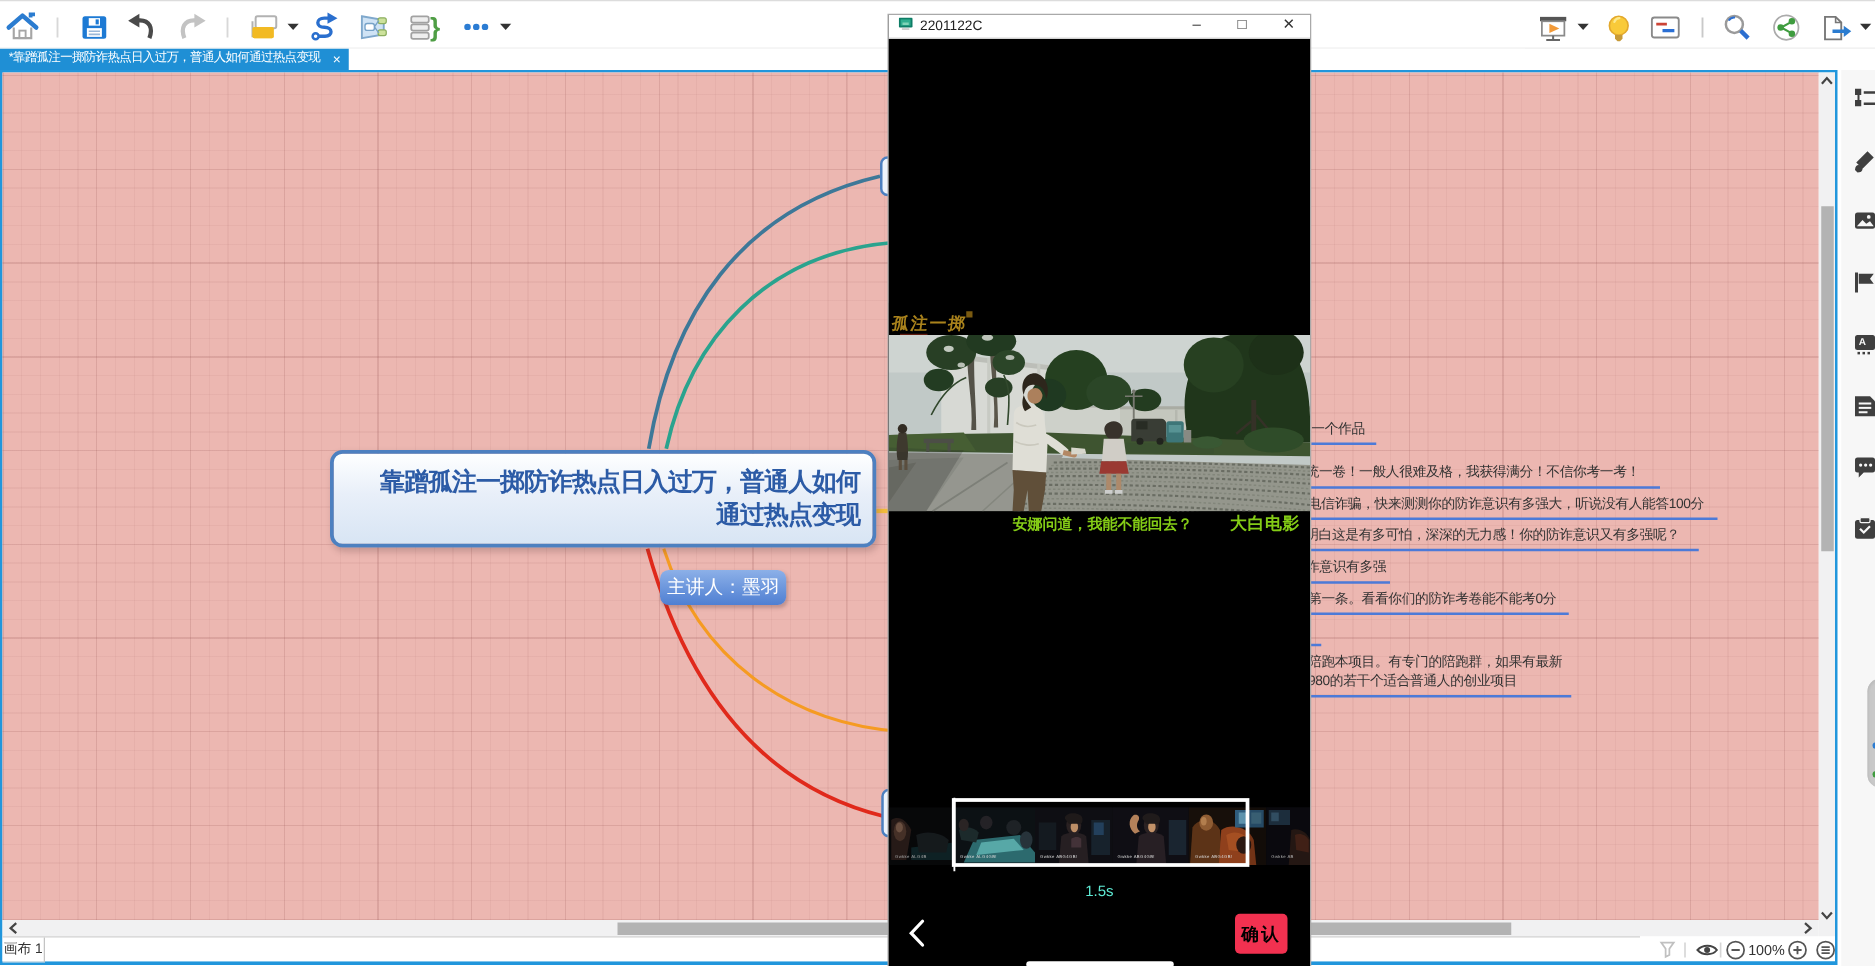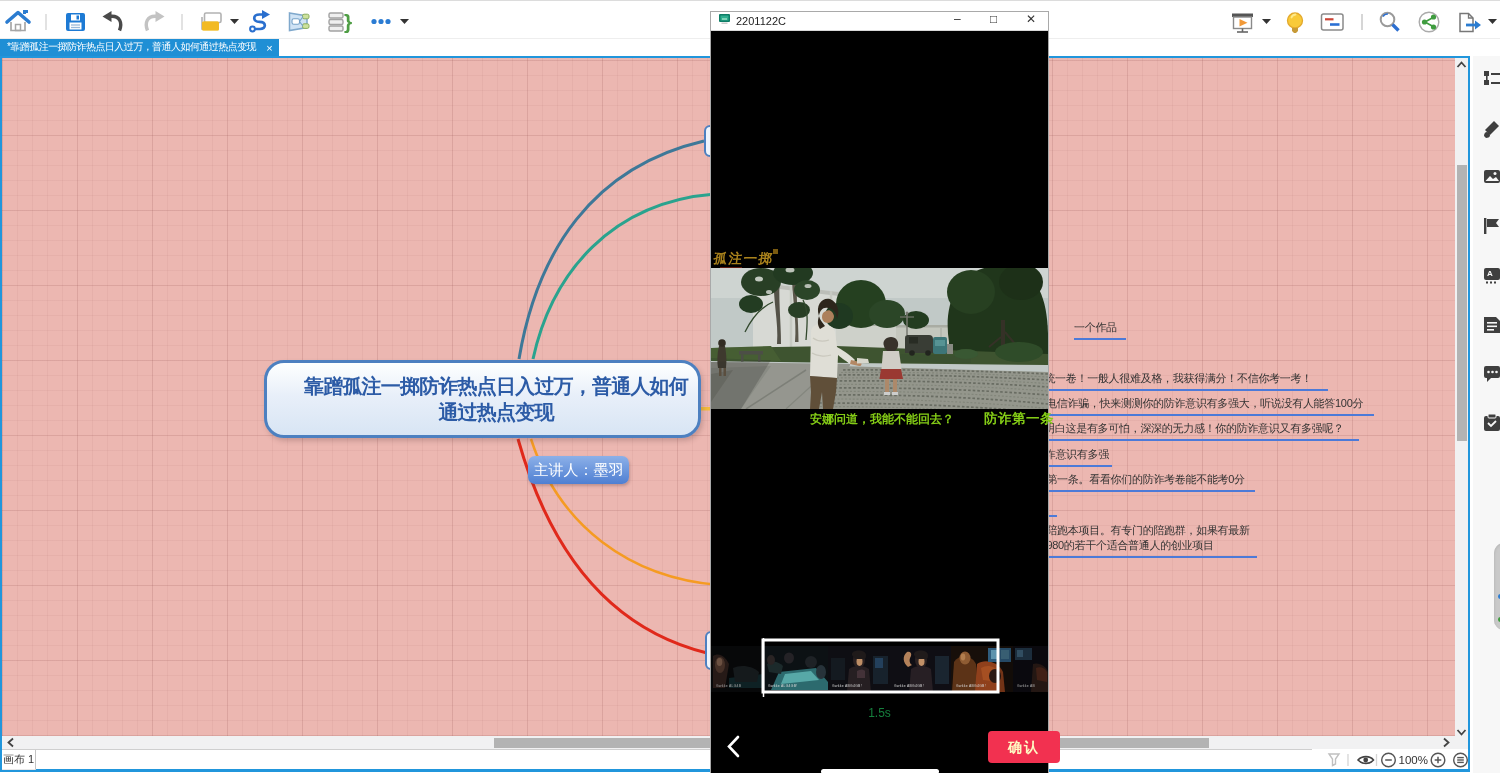--- a/index.html
+++ b/index.html
@@ -14,42 +14,42 @@
 #tab1 .x{position:absolute;right:7px;top:1px;font-size:11px;font-weight:normal;}
 
 #canvas{left:0;top:56px;width:1470px;height:716px;border:2px solid #2196dc;border-right:2.5px solid #2196dc;border-bottom:3px solid #2196dc;background:#fff;}
 #grid{left:0;top:0;width:1453px;height:678px;background-color:#ecb7b1;background-image:
 repeating-linear-gradient(90deg, rgba(130,62,62,0.11) 0 1px, transparent 1px 75px),
 repeating-linear-gradient(0deg, rgba(130,62,62,0.11) 0 1px, transparent 1px 75px),
 repeating-linear-gradient(90deg, rgba(130,62,62,0.06) 0 1px, transparent 1px 15px),
 repeating-linear-gradient(0deg, rgba(130,62,62,0.06) 0 1px, transparent 1px 15px);}
 
 #curves{left:0;top:0;width:1453px;height:678px;}
-#root{left:262px;top:302px;width:437px;height:78px;border:3px solid #4d80c0;border-radius:20px;background:linear-gradient(#feffff,#e8eff9 45%,#d8e5f4);box-shadow:2px 3px 5px rgba(90,60,60,0.25);color:#2c5ba6;font-weight:bold;font-size:20px;letter-spacing:-0.8px;line-height:26px;text-align:center;display:flex;align-items:center;justify-content:center;padding-left:27px;}
+#root{left:262px;top:302px;width:437px;height:78px;border:3px solid #4d80c0;border-radius:10px;background:linear-gradient(#feffff,#e8eff9 45%,#d8e5f4);box-shadow:2px 3px 5px rgba(90,60,60,0.25);color:#2c5ba6;font-weight:bold;font-size:20px;letter-spacing:-0.8px;line-height:26px;text-align:right;display:flex;align-items:center;justify-content:center;padding-left:27px;}
 #speaker{left:526px;top:398px;width:101px;height:28px;border-radius:7px;background:linear-gradient(#8cb0e8,#4f7fd2);box-shadow:1px 2px 3px rgba(90,60,60,0.3);color:#fff;font-weight:normal;font-size:15px;line-height:28px;text-align:center;}
 .stub{border:2.5px solid #4d80c0;border-radius:6px;background:#eef4fc;}
 .rrow{white-space:nowrap;font-size:11px;letter-spacing:-0.3px;color:#333;border-bottom:2.5px solid #4c7ad8;line-height:15px;}
 
 #hscroll{left:0;top:678px;width:1453px;height:13px;background:#f1f1f2;}
 #hthumb{left:492px;top:1.5px;width:715px;height:10px;background:#b3b3b3;}
 #vscroll{left:1453px;top:0px;width:13px;height:691px;background:#f1f1f2;}
 #vthumb{left:1.5px;top:107px;width:10px;height:276px;background:#b3b3b3;}
 #status{left:0;top:691px;width:1310px;height:20px;background:#fff;border-top:1px solid #cfcfcf;}
 #cvtab{left:0;top:0;width:34px;height:20px;border-right:1px solid #c4c4c4;border-bottom:1px solid #e8e8e8;font-size:11px;color:#333;text-align:center;line-height:19px;}
 
 #rpanel{left:1472.5px;top:56px;width:27.5px;height:717px;background:#f7f7f7;}
 #pill{left:21px;top:487px;width:20px;height:87px;border-radius:10px 0 0 10px;background:#c9c9c9;box-shadow:inset 1px 1px 2px #bbb;}
 
 #win{left:711px;top:12px;width:337px;height:766px;background:#000;box-shadow:0 0 0 1px #a9a9a9;padding-left:28px;}
 #wtitle{left:0;top:0;width:337px;height:19px;background:#fff;border-bottom:1px solid #d8d8d8;font-size:11px;color:#222;}
 #wtitle .t{position:absolute;left:25px;top:3px;}
 .wbtn{position:absolute;top:0px;font-size:12px;color:#333;}
 #subtt{left:0;top:399px;width:337px;height:16px;color:#84cc16;font-family:"Liberation Serif",serif;font-weight:bold;}
-#dur{left:0;top:694px;width:337px;text-align:center;color:#15803d;font-size:12px;}
-#okbtn{left:277px;top:719px;width:72px;height:32px;background:#f23150;border-radius:4px;color:#fef9c3;font-size:14px;font-weight:bold;text-align:center;line-height:32px;letter-spacing:2px;}
+#dur{left:0;top:694px;width:337px;text-align:center;color:#5eead4;font-size:12px;}
+#okbtn{left:277px;top:719px;width:42px;height:32px;background:#f23150;border-radius:4px;color:#000000;font-size:14px;font-weight:bold;text-align:center;line-height:32px;letter-spacing:2px;}
 #homebar{left:110px;top:757px;width:118px;height:4.5px;background:#fff;border-radius:2.5px;}
 </style>
 </head>
 <body>
 
 <div class="abs" id="toolbar">
 <svg width="1500" height="39" style="position:absolute;left:0;top:0;">
   <path d="M7,21 L18,11.5 L29,21" fill="none" stroke="#2b7cd0" stroke-width="3.6" stroke-linecap="round" stroke-linejoin="round"></path>
   <path d="M24.5,13 v-2.5 h3.5" fill="none" stroke="#2b7cd0" stroke-width="3"></path>
   <path d="M11,21 v8.5 h14 v-8.5" fill="none" stroke="#a6a6a6" stroke-width="1.7"></path>
@@ -128,21 +128,21 @@
     <path d="M531,301 C550,214 610,144 713,136" fill="none" stroke="#2aa38e" stroke-width="3"></path>
     <path d="M516,381 C545,484 600,569 705,595" fill="none" stroke="#e0291b" stroke-width="3"></path>
     <path d="M529,381 C557,468 628,520 717,527" fill="none" stroke="#f59b22" stroke-width="2.5"></path>
     <rect x="699" y="349" width="14" height="3.5" fill="#f2bb3c"></rect>
   </svg>
   <div class="abs stub" style="left:702px;top:67px;width:16px;height:32px;"></div>
   <div class="abs stub" style="left:703px;top:573px;width:14px;height:39px;"></div>
   <div class="abs" id="root">靠蹭孤注一掷防诈热点日入过万，普通人如何<br>通过热点变现</div>
   <div class="abs" id="speaker">主讲人：墨羽</div>
 
-  <div class="abs rrow" style="left:1047px;top:262px;padding:0 9px 3px 0;margin-left:25px;">一个作品</div>
+  <div class="abs rrow" style="left:1047px;top:278px;padding:0 9px 3px 0;">一个作品</div>
   <div class="abs rrow" style="left:1021px;top:313px;padding:0 16px 3px 0;">防诈统一卷！一般人很难及格，我获得满分！不信你考一考！</div>
   <div class="abs rrow" style="left:1012px;top:338px;padding:0 11px 3px 0;">全民反电信诈骗，快来测测你的防诈意识有多强大，听说没有人能答100分</div>
   <div class="abs rrow" style="left:1010px;top:363px;padding:0 15px 3px 0;">看完才明白这是有多可怕，深深的无力感！你的防诈意识又有多强呢？</div>
   <div class="abs rrow" style="left:1032px;top:389px;padding:0 3px 3px 0;">防诈意识有多强</div>
   <div class="abs rrow" style="left:1023px;top:414px;padding:0 10px 3px 0;">防诈第一条。看看你们的防诈考卷能不能考0分</div>
   <div class="abs rrow" style="left:1010px;top:447px;width:45px;height:12px;"></div>
   <div class="abs rrow" style="left:1023px;top:465px;padding:0 7px 3px 0;">全程陪跑本项目。有专门的陪跑群，如果有最新<br>价值980的若干个适合普通人的创业项目</div>
 
   <div class="abs" id="hscroll">
       <div class="abs" id="hthumb"></div>
@@ -441,21 +441,21 @@
           <text x="306" y="48.5">Gwkke AB</text>
       </g>
       <rect x="0" y="8" width="52" height="46" fill="#000" opacity="0.25"></rect>
       <rect x="287" y="8" width="50" height="46" fill="#000" opacity="0.2"></rect>
     </g>
     <rect x="52" y="2" width="235" height="52" fill="none" stroke="#fff" stroke-width="3"></rect>
     <line x1="52.5" y1="0" x2="52.5" y2="59" stroke="#fff" stroke-width="1.5"></line>
   </svg>
   <div class="abs" id="subtt">
       <span style="position:absolute;left:99px;top:0;font-size:12px;white-space:nowrap;">安娜问道，我能不能回去？</span>
-      <span style="position:absolute;left:273px;top:-1px;font-size:13.5px;letter-spacing:0.5px;white-space:nowrap;">防诈第一条</span>
+      <span style="position:absolute;left:273px;top:-1px;font-size:13.5px;letter-spacing:0.5px;white-space:nowrap;">大白电影</span>
     </div>
   <div class="abs" id="dur">1.5s</div>
   <svg width="24" height="26" style="position:absolute;left:12px;top:722px;">
     <path d="M15,3 L6,12.5 L15,22" fill="none" stroke="#fff" stroke-width="2.6" stroke-linecap="round"></path>
   </svg>
   <div class="abs" id="okbtn">确认</div>
   <div class="abs" id="homebar"></div>
 </div>
 
 </body></html>

